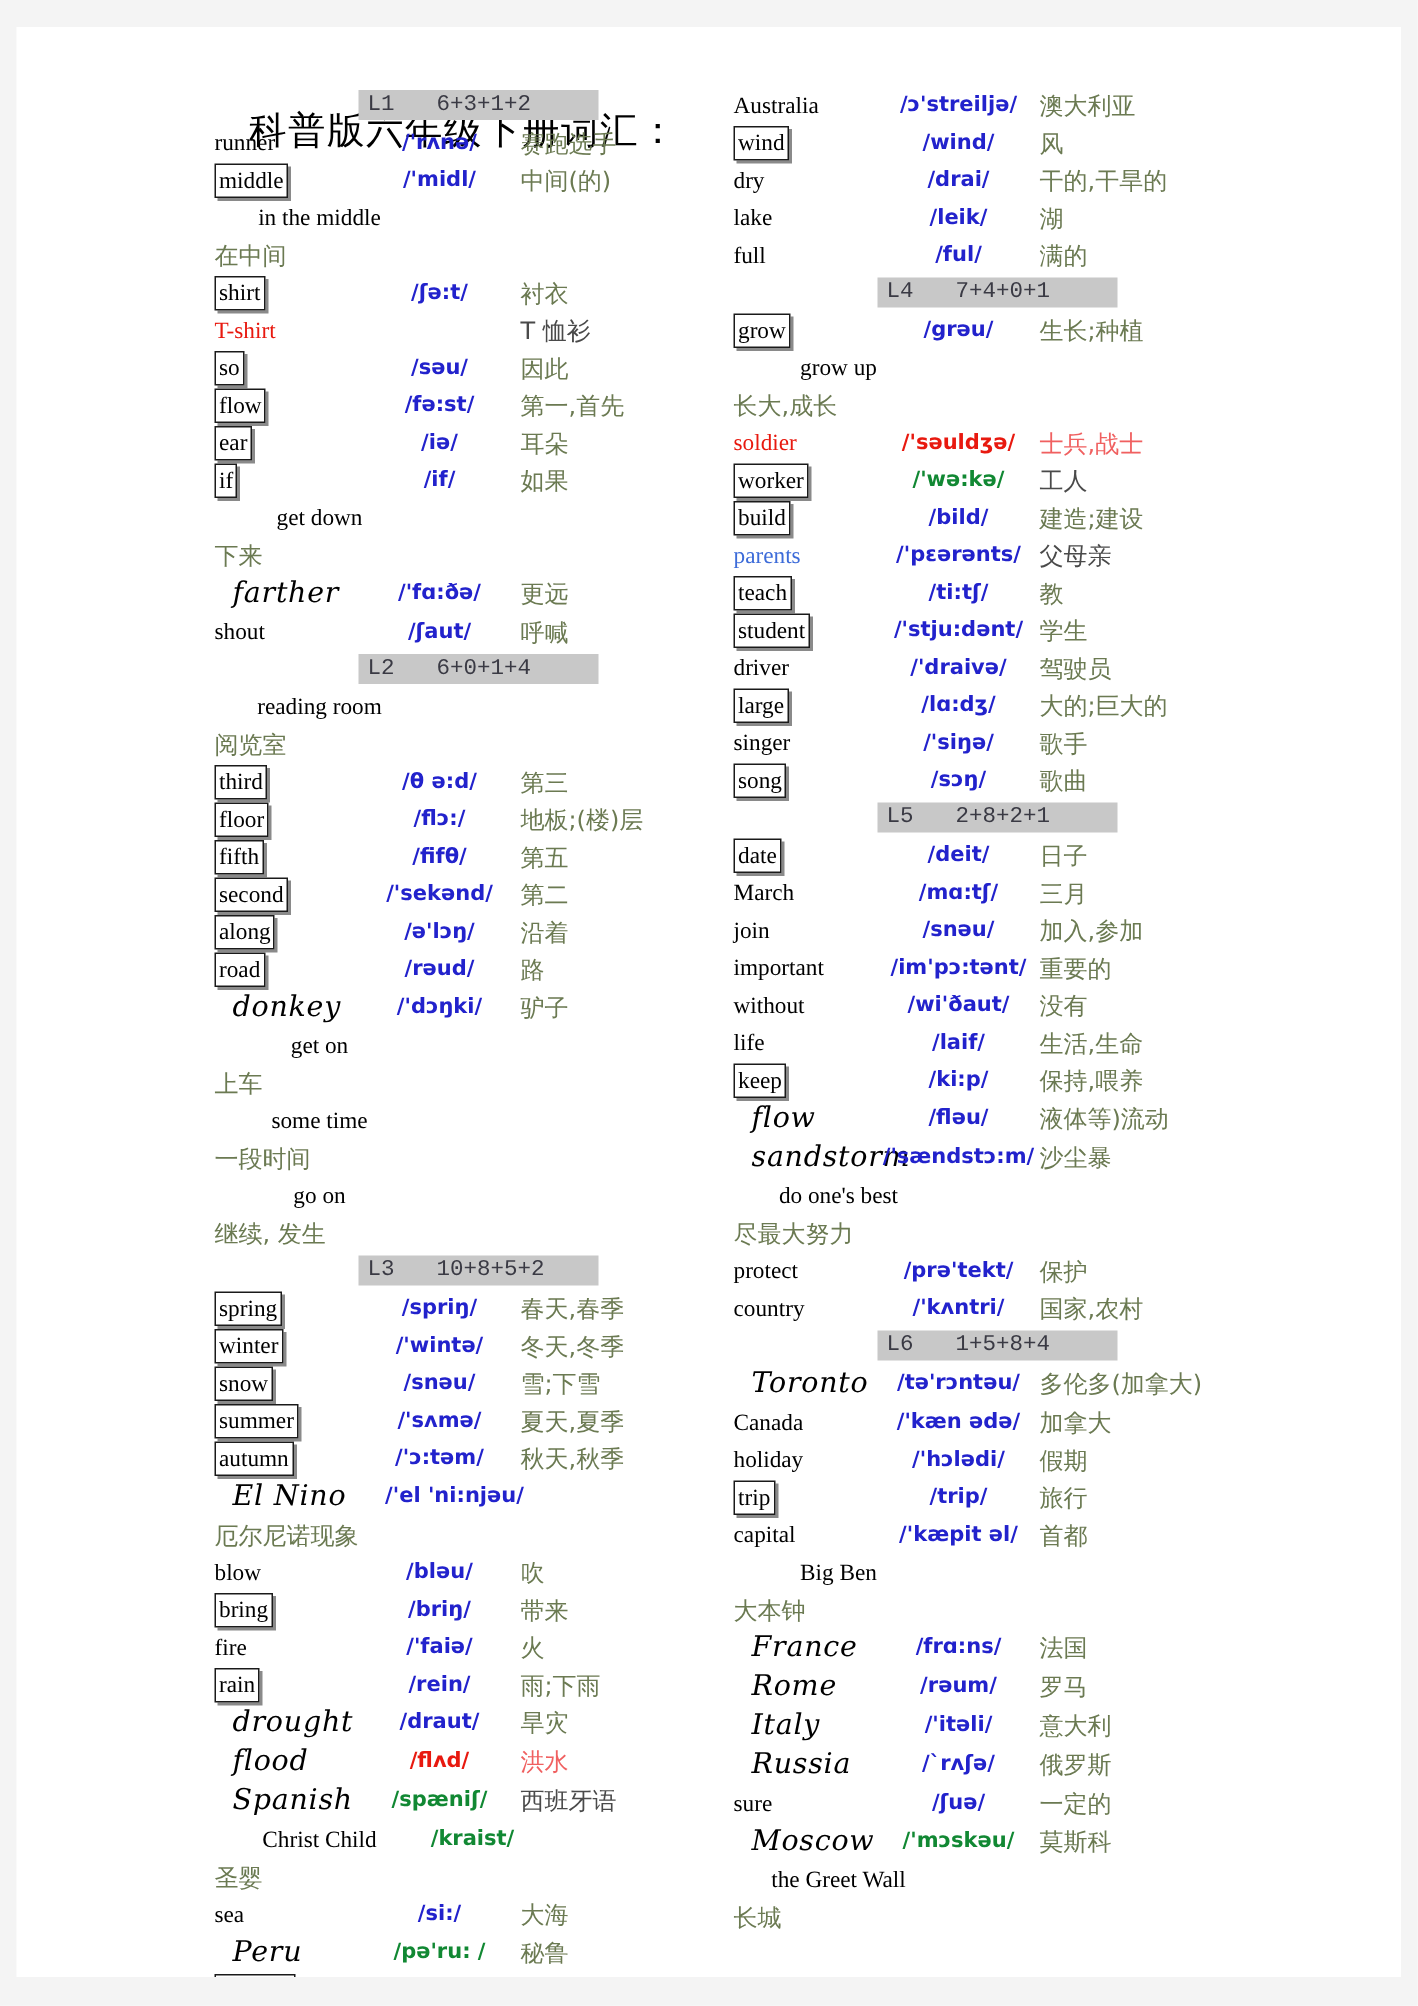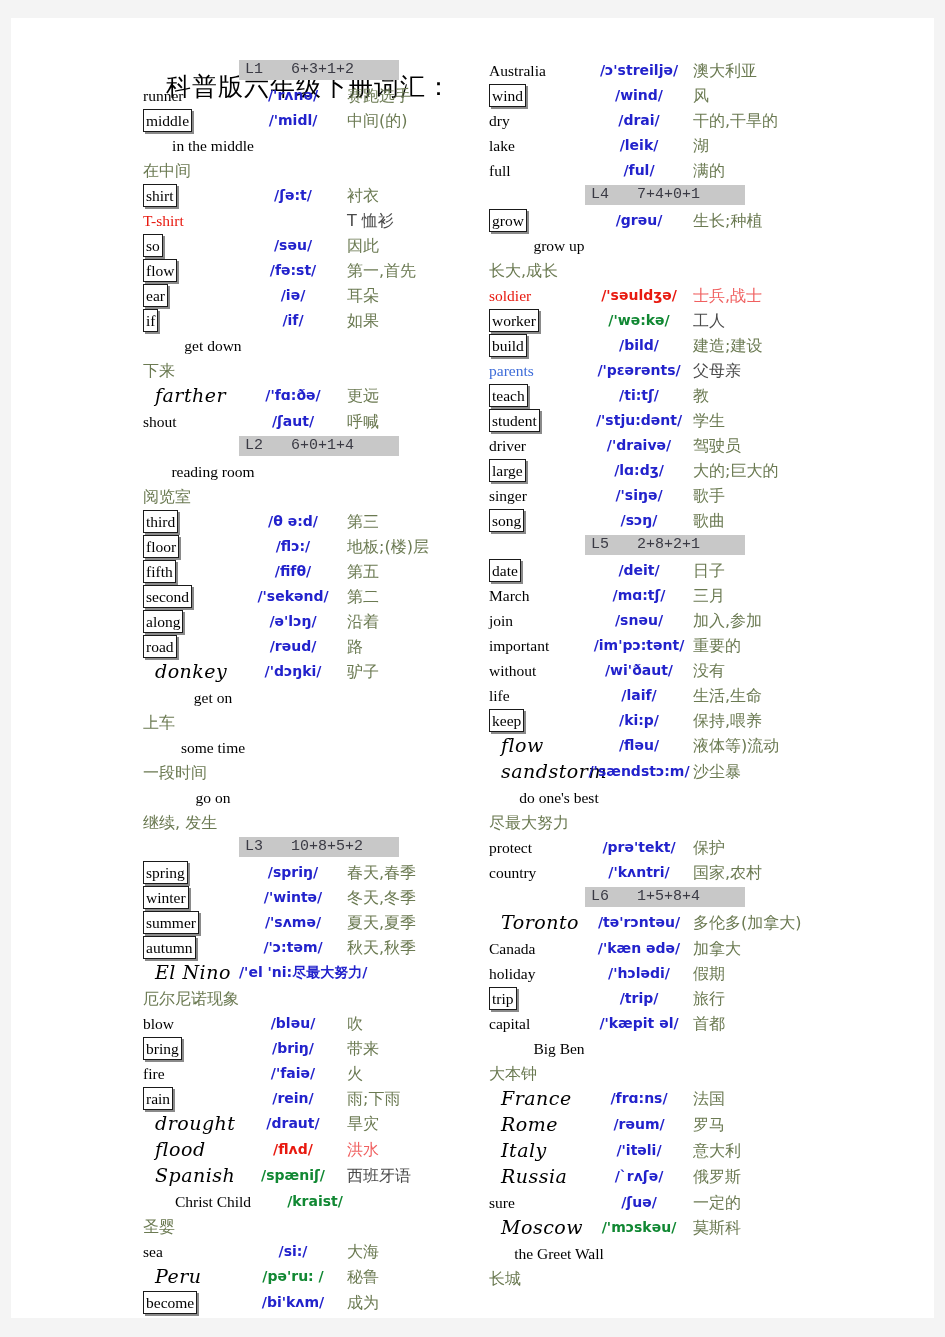--- a/index.html
+++ b/index.html
@@ -154,23 +154,24 @@
         <div class="row"><span class="w has-box"><span class="boxed">second</span></span><span class="ph">/'sekənd/</span><span class="cn">第二</span></div>
         <div class="row"><span class="w has-box"><span class="boxed">along</span></span><span class="ph">/ə'lɔŋ/</span><span class="cn">沿着</span></div>
         <div class="row"><span class="w has-box"><span class="boxed">road</span></span><span class="ph">/rəud/</span><span class="cn">路</span></div>
         <div class="row"><span class="w"><span class="ital">donkey</span></span><span class="ph">/'dɔŋki/</span><span class="cn">驴子</span></div>
         <div class="row"><span class="w phrase"><span>get on</span></span><span class="ph"></span><span class="cn">上车</span></div>
         <div class="row"><span class="w phrase"><span>some time</span></span><span class="ph"></span><span class="cn">一段时间</span></div>
         <div class="row"><span class="w phrase"><span>go on</span></span><span class="ph"></span><span class="cn">继续, 发生</span></div>
         <div class="sec"><span class="lv">L3</span><span>10+8+5+2</span></div>
         <div class="row"><span class="w has-box"><span class="boxed">spring</span></span><span class="ph">/spriŋ/</span><span class="cn">春天,春季</span></div>
         <div class="row"><span class="w has-box"><span class="boxed">winter</span></span><span class="ph">/'wintə/</span><span class="cn">冬天,冬季</span></div>
+        <div class="row"><span class="w has-box"><span class="boxed">snow</span></span><span class="ph">/snəu/</span><span class="cn">雪;下雪</span></div>
         <div class="row"><span class="w has-box"><span class="boxed">summer</span></span><span class="ph">/'sʌmə/</span><span class="cn">夏天,夏季</span></div>
         <div class="row"><span class="w has-box"><span class="boxed">autumn</span></span><span class="ph">/'ɔ:təm/</span><span class="cn">秋天,秋季</span></div>
-        <div class="row"><span class="w"><span class="ital">El Nino</span></span><span class="ph wide">/'el   'ni:尽最大努力/</span><span class="cn">厄尔尼诺现象</span></div>
+        <div class="row"><span class="w"><span class="ital">El Nino</span></span><span class="ph wide">/'el   'ni:njəu/</span><span class="cn">厄尔尼诺现象</span></div>
         <div class="row"><span class="w"><span>blow</span></span><span class="ph">/bləu/</span><span class="cn">吹</span></div>
         <div class="row"><span class="w has-box"><span class="boxed">bring</span></span><span class="ph">/briŋ/</span><span class="cn">带来</span></div>
         <div class="row"><span class="w"><span>fire</span></span><span class="ph">/'faiə/</span><span class="cn">火</span></div>
         <div class="row"><span class="w has-box"><span class="boxed">rain</span></span><span class="ph">/rein/</span><span class="cn">雨;下雨</span></div>
         <div class="row"><span class="w"><span class="ital">drought</span></span><span class="ph">/draut/</span><span class="cn">旱灾</span></div>
         <div class="row"><span class="w"><span class="ital">flood</span></span><span class="ph red">/flʌd/</span><span class="cn red">洪水</span></div>
         <div class="row"><span class="w"><span class="ital">Spanish</span></span><span class="ph green">/spæniʃ/</span><span class="cn dk">西班牙语</span></div>
         <div class="row"><span class="w phrase"><span>Christ Child</span></span><span class="ph green">/kraist/</span><span class="cn">圣婴</span></div>
         <div class="row"><span class="w"><span>sea</span></span><span class="ph">/si:/</span><span class="cn">大海</span></div>
         <div class="row"><span class="w"><span class="ital">Peru</span></span><span class="ph green">/pə'ru: /</span><span class="cn">秘鲁</span></div>

